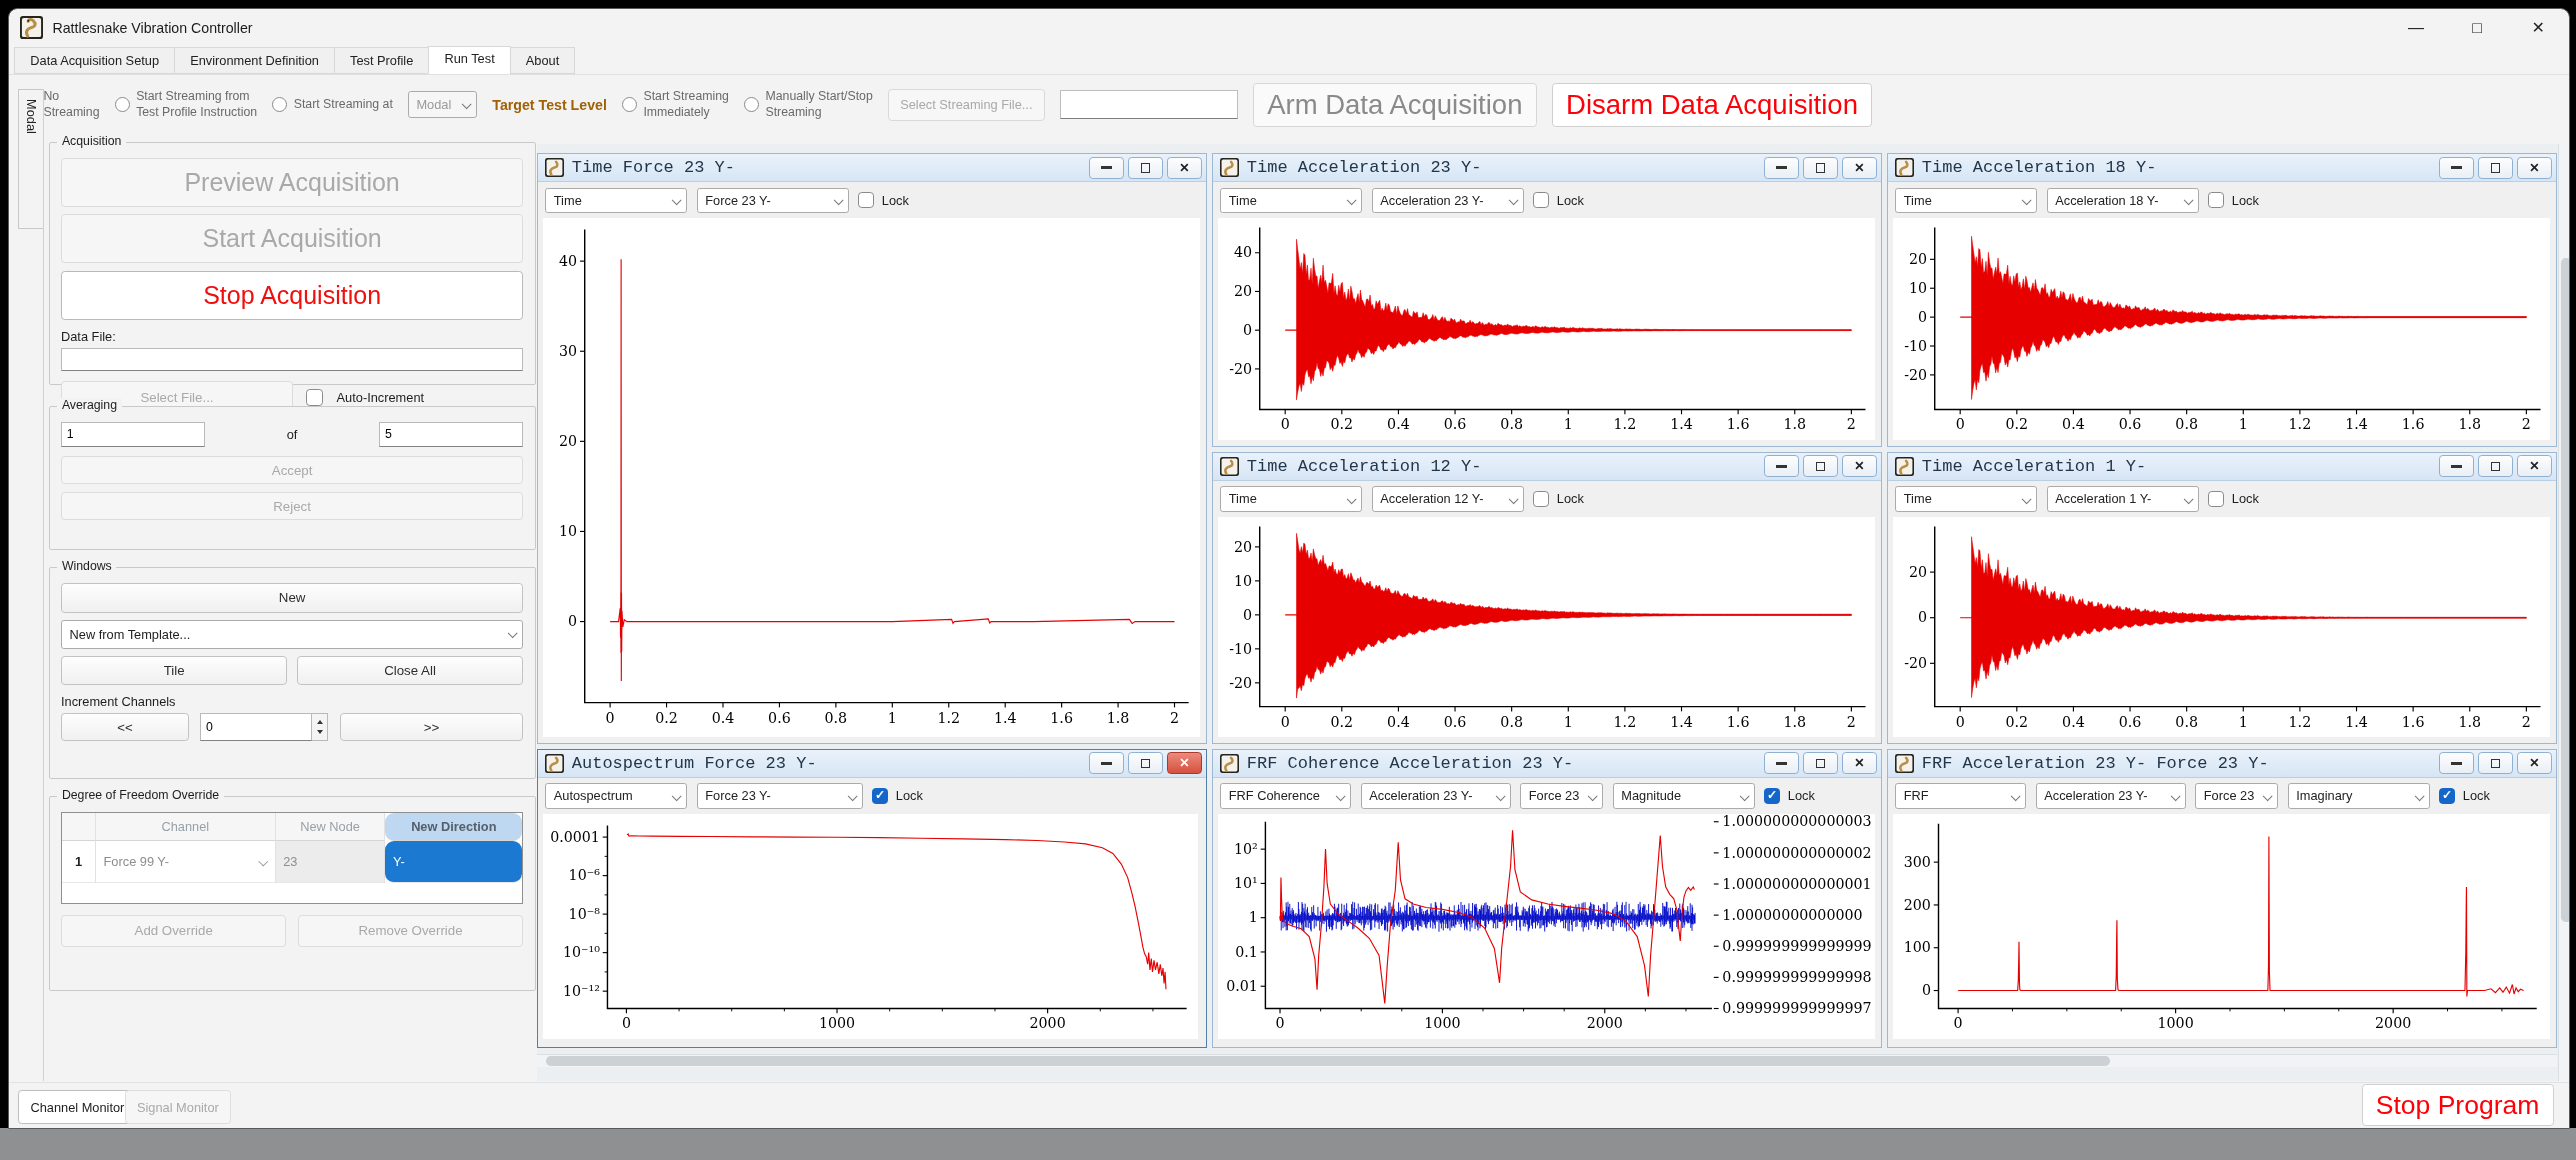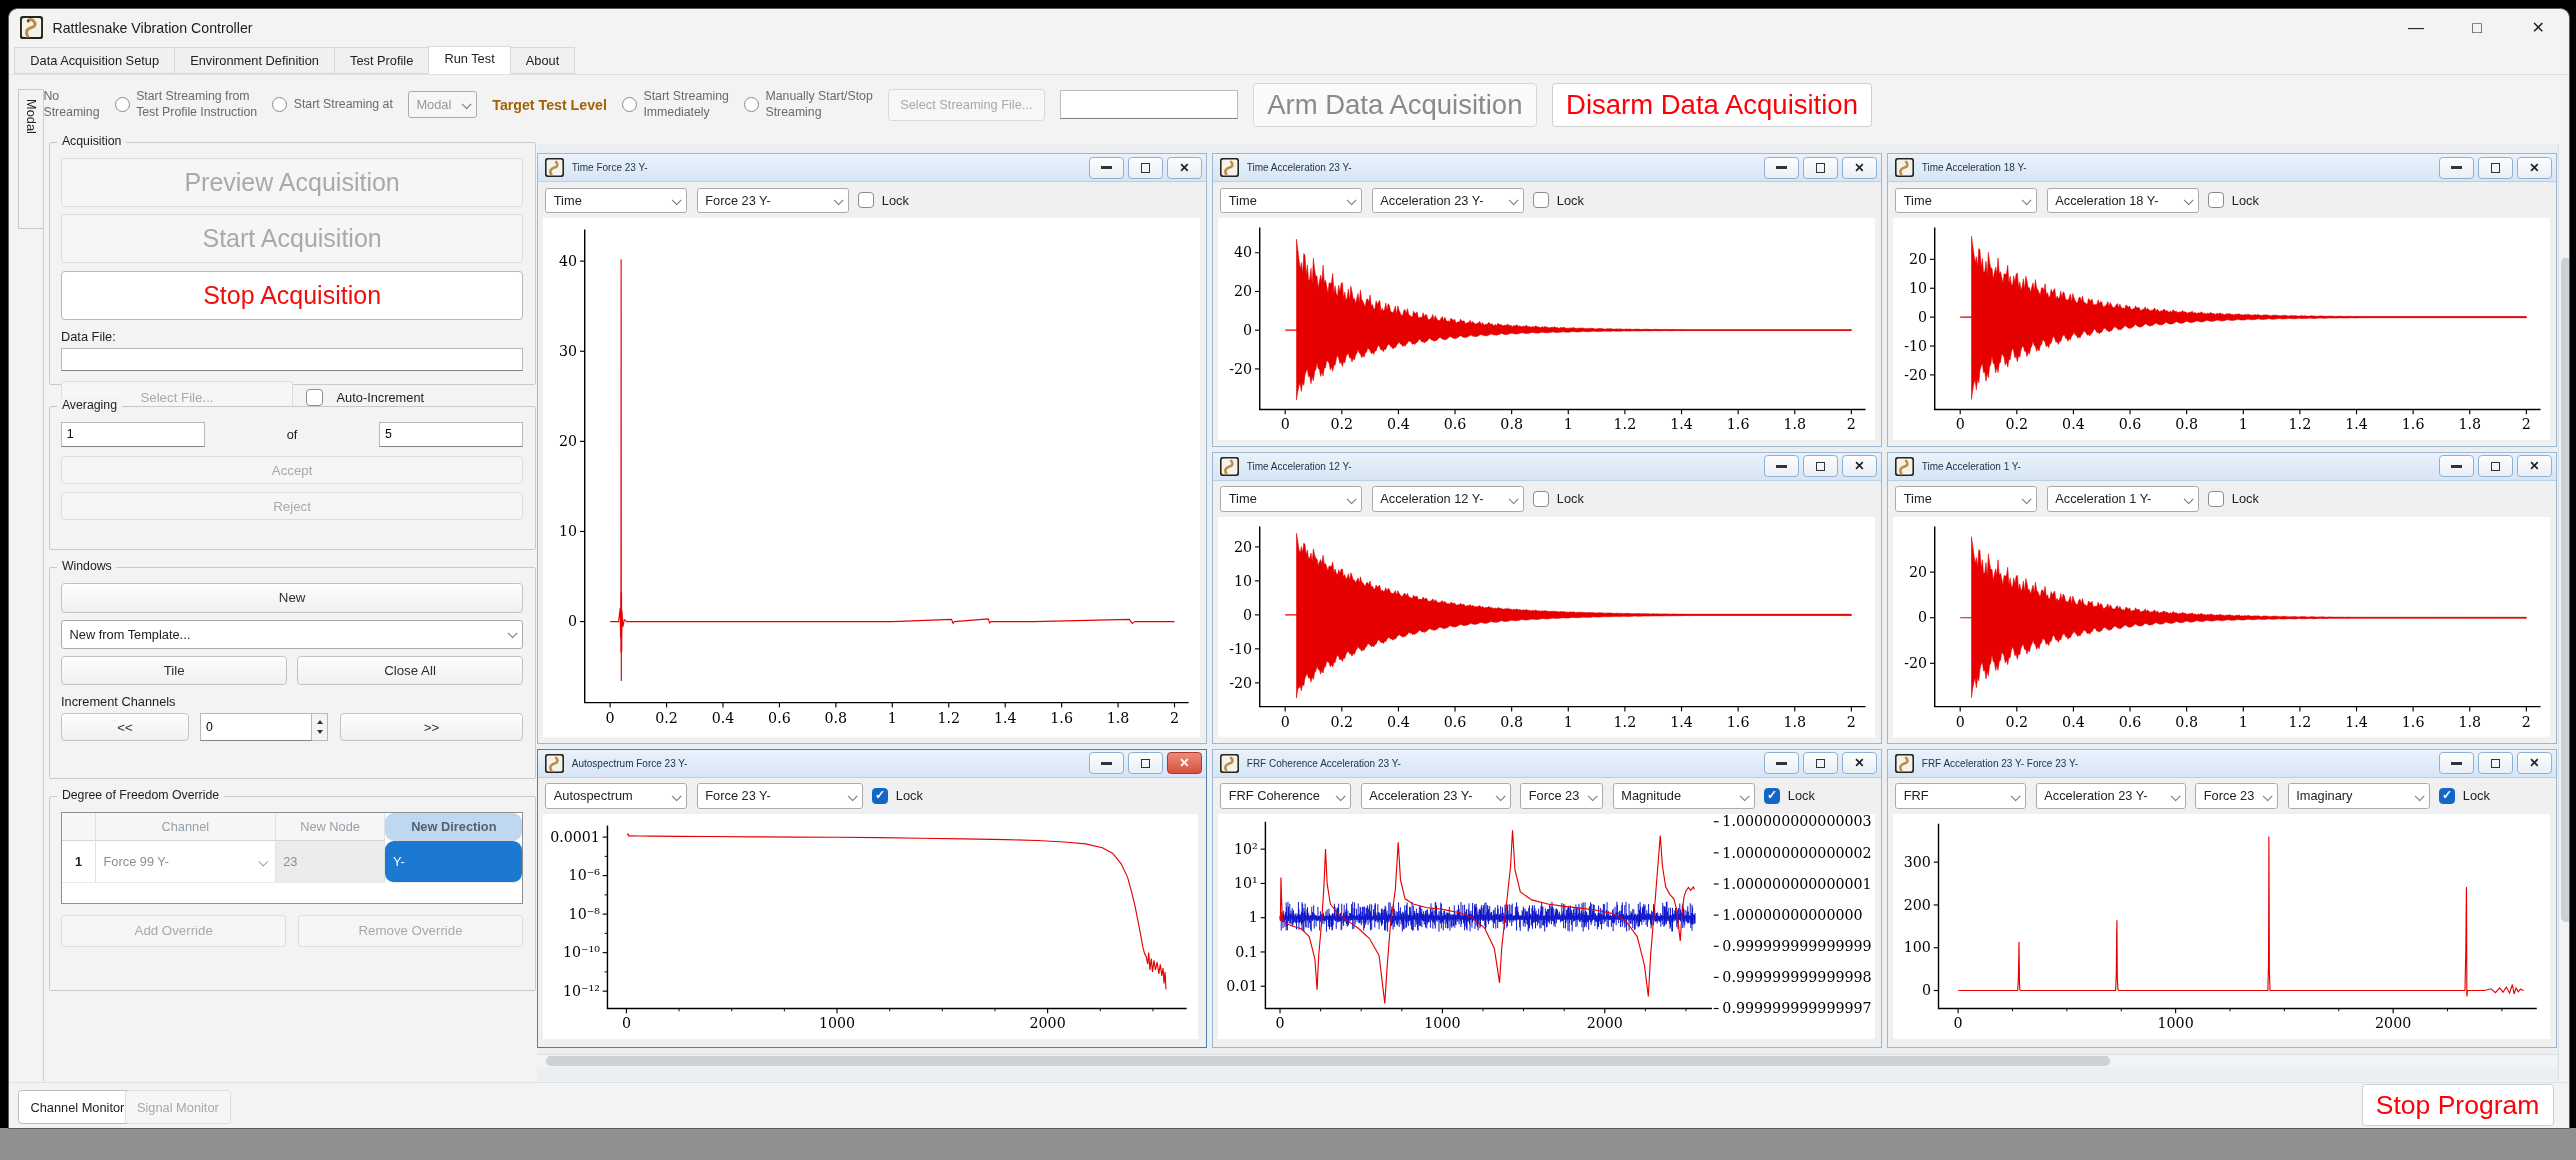--- a/index.html
+++ b/index.html
@@ -76,21 +76,21 @@
   .dc.nodec{background:#ececec;}
   .dc.dircell{background:#1b79d2;color:#fff;}
   .cellchev{margin-left:auto;width:6.6px;height:6.6px;border-right:1.5px solid #9a9a9a;border-bottom:1.5px solid #9a9a9a;transform:rotate(45deg);}
   
   #mdi{position:absolute;left:528px;top:135px;width:2035px;height:937px;background:#eceff1;}
   .pw{position:absolute;background:#f0f0f0;border:0.9px solid #9db8d3;overflow:hidden;}
   .pw.active{border:1.9px solid #527ea8;}
   .pwtitle{height:28.4px;background:linear-gradient(#eaf2fb,#d6e5f5);border-bottom:0.9px solid #b9cfe4;
     display:flex;align-items:center;padding:0 3.8px 0 7.6px;}
   .pwico{width:19px;height:19px;margin-right:7.6px;flex:0 0 auto;}
-  .pwname{font-size:10px;color:#22364a;flex:1 1 auto;white-space:nowrap;overflow:hidden;}
+  .pwname{font-size:17px;color:#22364a;flex:1 1 auto;white-space:nowrap;overflow:hidden;font-family:Liberation Mono, monospace;}
   .pwb{width:35px;height:22px;margin-left:3.8px;background:linear-gradient(#fdfdfd,#e9eff6);
     border:0.9px solid #8fb0d0;border-radius:3.8px;display:flex;align-items:center;justify-content:center;
     font-size:12.3px;color:#222;flex:0 0 auto;}
   .pwb .gmin{width:11.4px;height:2.8px;background:#333;}
   .pwb .gres{width:9.5px;height:9.5px;border:1.6px solid #333;}
   .pwb.closeb{font-weight:700;}
   .pwb.closeb.redb{background:linear-gradient(#ec8b7c,#d6503e);border-color:#a93a2b;color:#fff;}
   .pwctr{height:36px;display:flex;align-items:center;gap:9.5px;padding:0 7.6px;}
   .pwctr .combo{height:25.6px;font-size:12.8px;}
   .lock{display:flex;align-items:center;gap:7.6px;}

